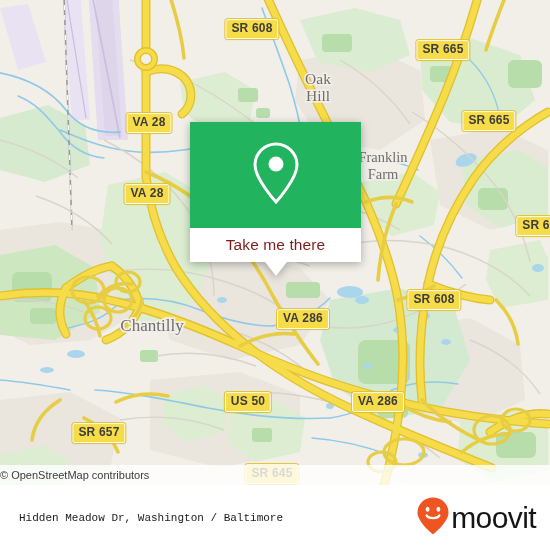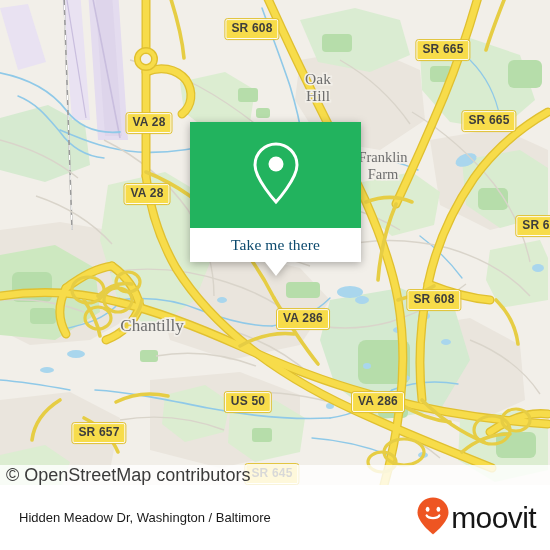--- a/index.html
+++ b/index.html
@@ -48,22 +48,22 @@
   #card-button {
     height: 34px;
     background: #ffffff;
     display: flex;
     align-items: center;
     justify-content: center;
     cursor: pointer;
   }
   #card-button-label {
     font-size: 15.5px;
-    color: #0c4a6e;
-    font-family: Liberation Serif, serif;
+    color: #7f1d1d;
+    font-family: Liberation Sans, sans-serif;
     letter-spacing: 0.1px;
   }
   #card-tail {
     position: absolute;
     left: 50%;
     top: 140px;
     margin-left: -11px;
     width: 0;
     height: 0;
     border-left: 11px solid transparent;
@@ -77,46 +77,46 @@
     left: 0;
     top: 465px;
     width: 550px;
     height: 20px;
     background: rgba(255,255,255,0.80);
     display: flex;
     align-items: center;
     z-index: 50;
   }
   #attribution-text {
-    font-size: 18px;
+    font-size: 11px;
     color: #3b3b3b;
-    padding-left: 6px;
+    padding-left: 0;
     font-family: "Liberation Sans", sans-serif;
   }
 
   
   #footer {
     position: absolute;
     left: 0;
     top: 485px;
     width: 550px;
     height: 65px;
     background: #ffffff;
     display: flex;
     align-items: center;
     justify-content: space-between;
     box-sizing: border-box;
     padding: 0 14px 0 19px;
     overflow: hidden;
     z-index: 60;
   }
   #footer-title {
-    font-size: 13px;
+    font-size: 11px;
     color: #1a1a1a;
-    font-family: Liberation Sans, sans-serif;
+    font-family: Liberation Mono, monospace;
     white-space: nowrap;
   }
   #brand-logo {
     display: flex;
     align-items: center;
     gap: 1px;
   }
   #brand-name {
     font-size: 30px;
     color: #151515;

